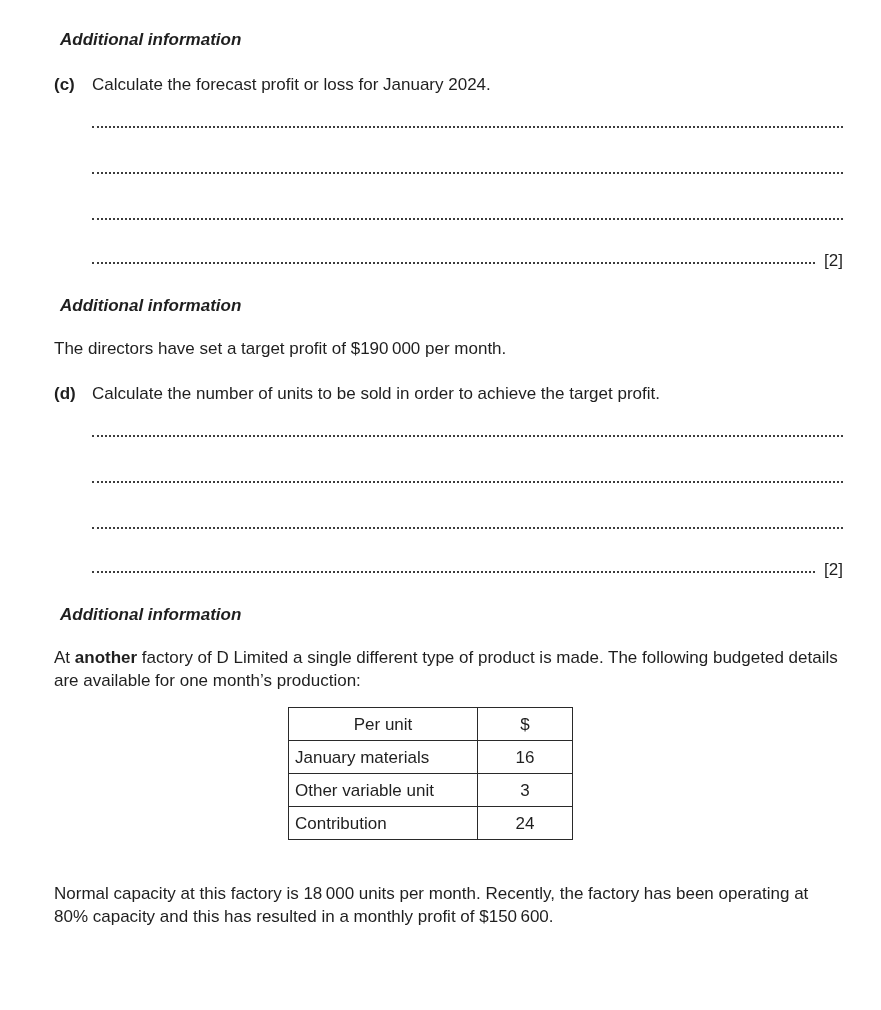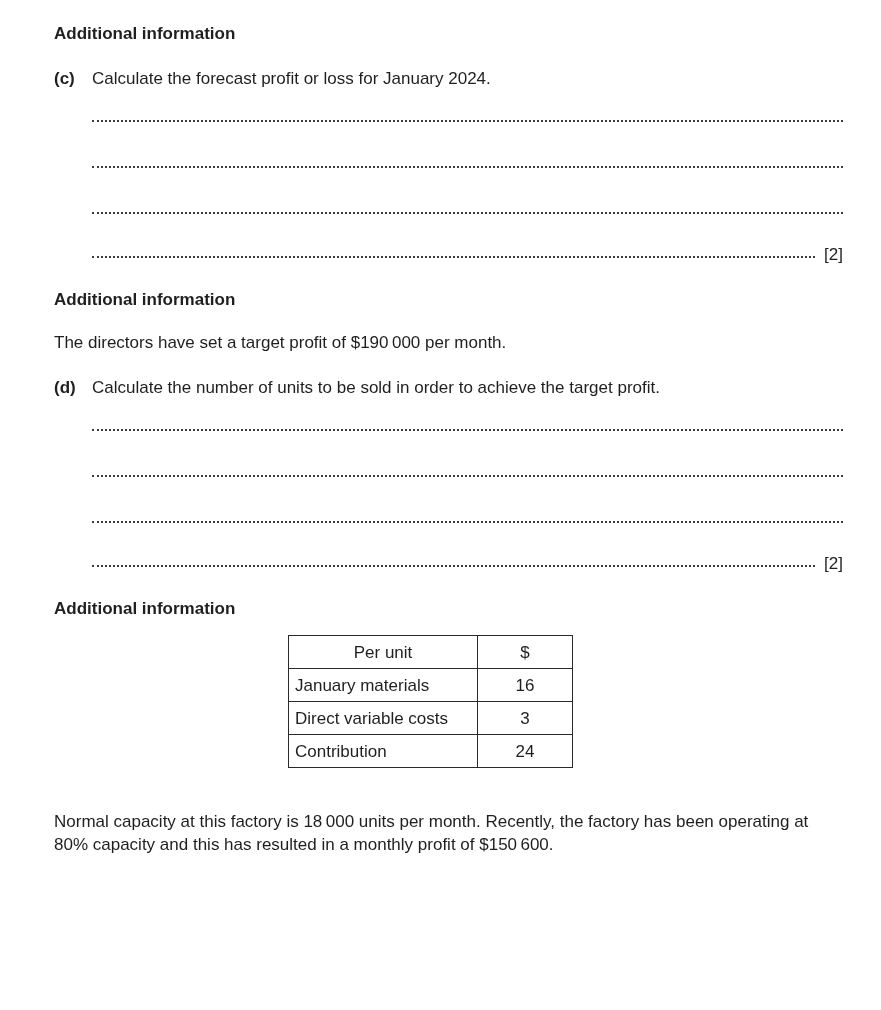--- a/index.html
+++ b/index.html
@@ -13,22 +13,23 @@
     box-sizing: border-box;
     padding: 22px 38px 30px 54px;
     font-family: "Liberation Sans", "DejaVu Sans", sans-serif;
     font-size: 17px;
     line-height: 23px;
     color: #1f1f1f;
     overflow: hidden;
   }
   .section-heading {
     font-weight: bold;
-    margin: 0;
+    margin: 6px;
     font-size: 17px;
+    font-style: italic;
   }
   .para {
     margin: 20px 0 0 0;
   }
   .question-row {
     display: flex;
     margin-top: 22px;
   }
   .q-label {
     font-weight: bold;
@@ -123,37 +124,38 @@
     <div class="answer-line"></div>
     <div class="answer-line with-marks">
       <div class="dots"></div>
       <span class="marks">[2]</span>
     </div>
   </div>
 </div>
 
 <div class="section gap-section">
   <p class="section-heading">Additional information</p>
+  <p class="para"><span>At </span><b>another</b><span> factory of D Limited a single different type of product is made. The following budgeted details are available for one month’s production:</span></p>
 
   <table class="budget-table">
     <colgroup>
         <col class="c-label">
         <col class="c-value">
       </colgroup>
     <tbody>
       <tr>
         <th>Per unit</th>
         <th>$</th>
       </tr>
       <tr>
         <td class="cell-label">January materials</td>
         <td class="cell-value">16</td>
       </tr>
       <tr>
-        <td class="cell-label">Direct variable costs</td>
+        <td class="cell-label">Other variable unit</td>
         <td class="cell-value">3</td>
       </tr>
       <tr>
         <td class="cell-label">Contribution</td>
         <td class="cell-value">24</td>
       </tr>
     </tbody>
   </table>
 
   <p class="closing">Normal capacity at this factory is 18 000 units per month. Recently, the factory has been operating at 80% capacity and this has resulted in a monthly profit of $150 600.</p>

